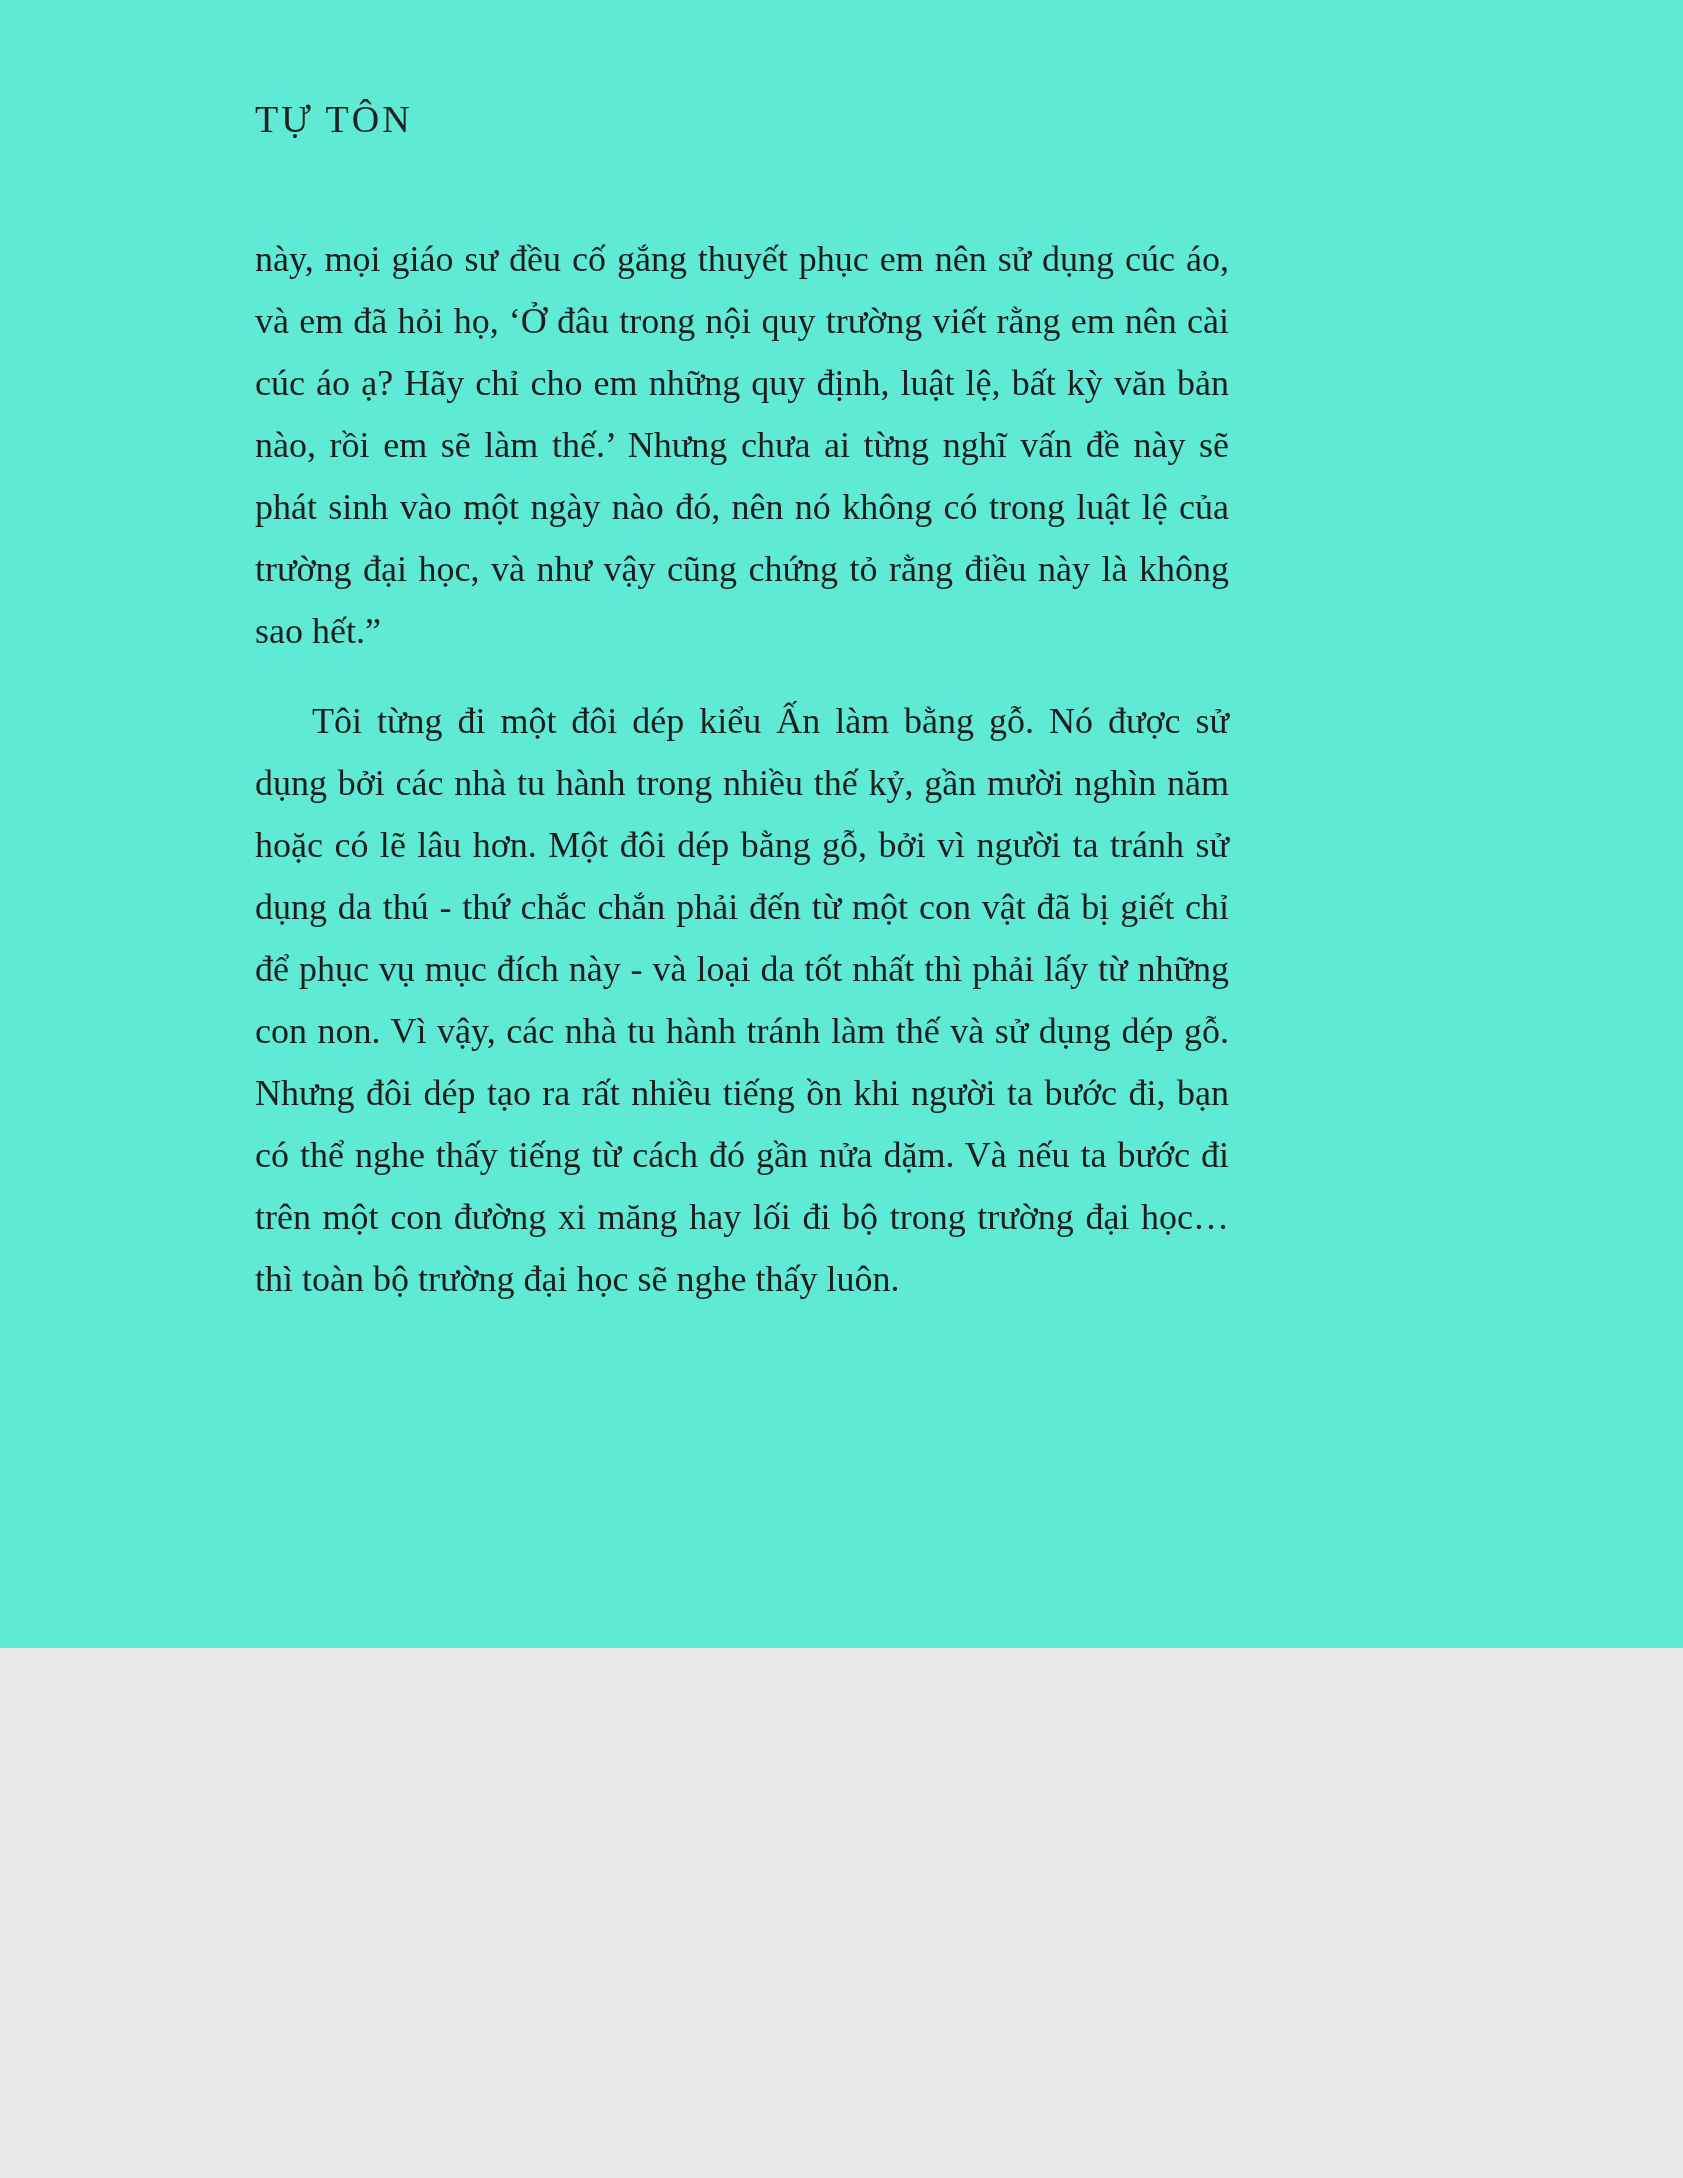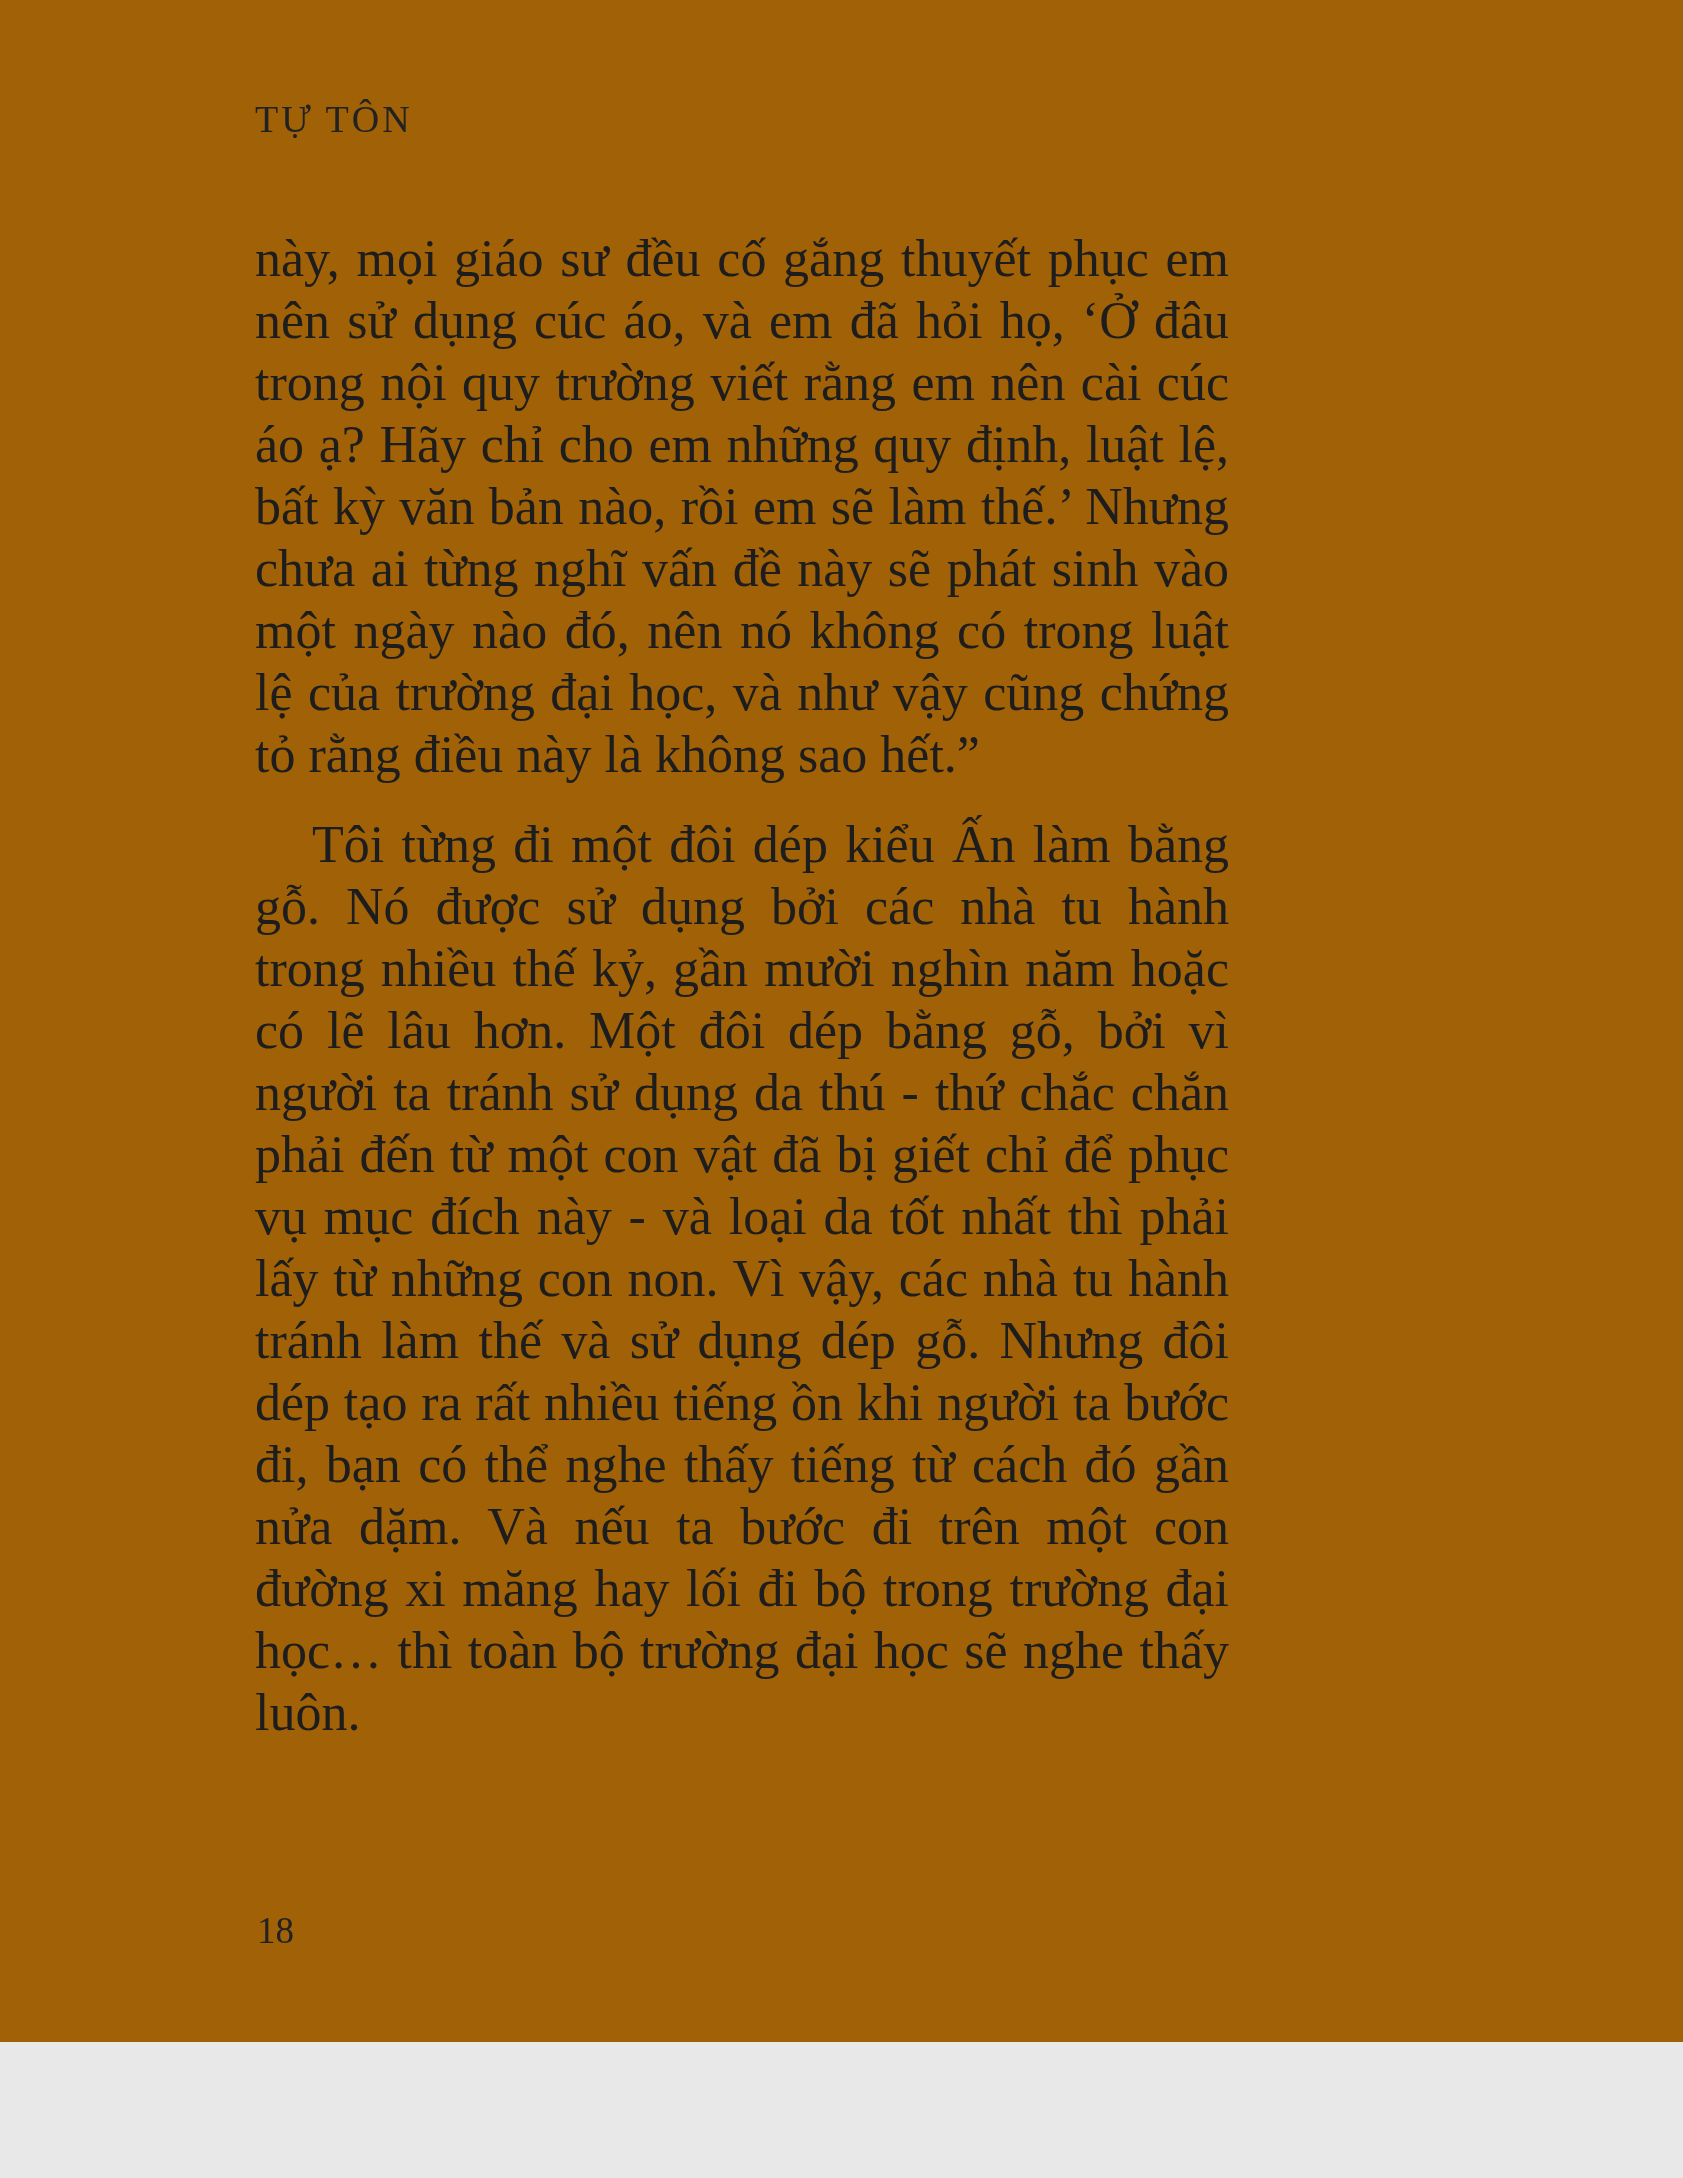--- a/index.html
+++ b/index.html
@@ -3,41 +3,41 @@
 <meta charset="utf-8">
 <style>
   html, body {
     margin: 0;
     padding: 0;
     background: #e8e8e8;
   }
   .page {
     position: relative;
     width: 1683px;
-    height: 2042px;
-    background: #a16207;
+    height: 1648px;
+    background: #5eead4;
     color: #1d1d1d;
     font-family: "Liberation Serif", "DejaVu Serif", serif;
     overflow: hidden;
   }
   .running-header {
     position: absolute;
     left: 255px;
     top: 97px;
     font-size: 38px;
     line-height: 44px;
     letter-spacing: 3px;
     color: #222;
   }
   .page-body {
     position: absolute;
     left: 255px;
     top: 228px;
     width: 974px;
-    font-size: 52px;
+    font-size: 36px;
     line-height: 62px;
     text-align: justify;
     text-justify: inter-word;
     color: #1d1d1d;
   }
   .para {
     margin: 0 0 28px 0;
     text-indent: 57px;
   }
   .para.first {

